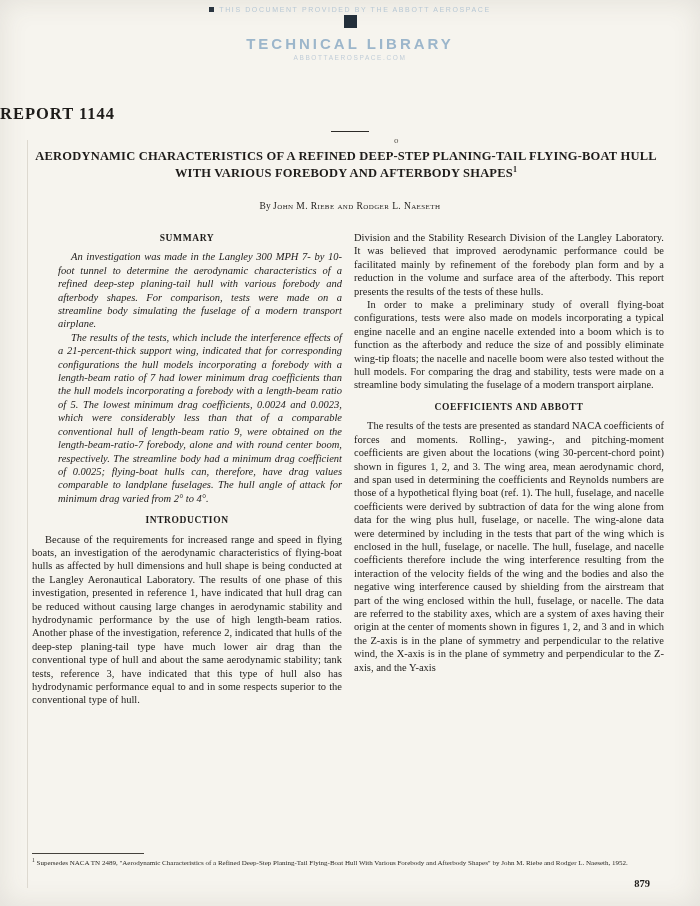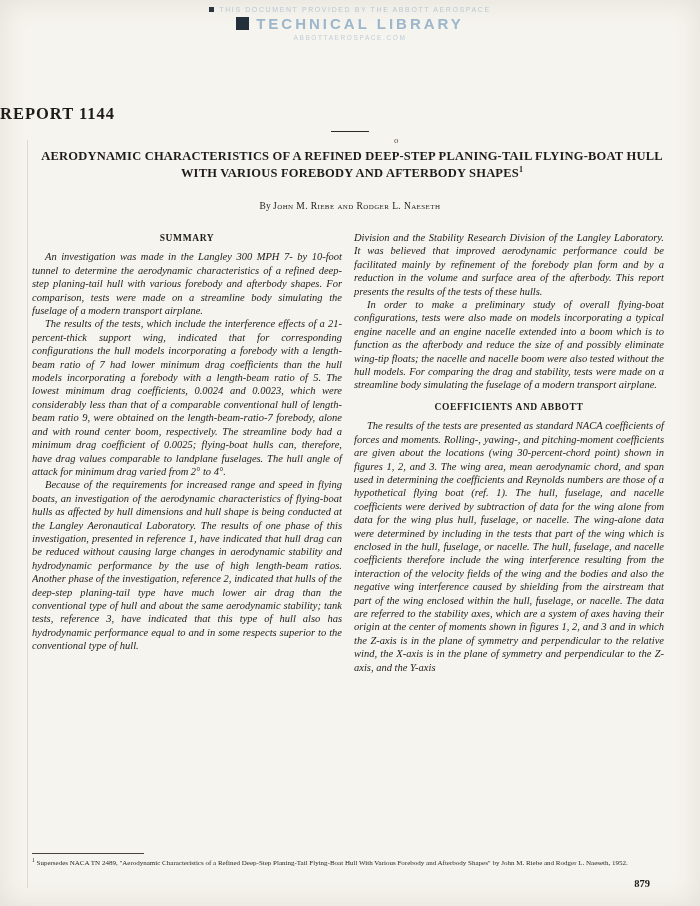--- a/index.html
+++ b/index.html
@@ -29,59 +29,59 @@
     user-select: none;
   }
   .wm1 {
     font-size: 7px; letter-spacing: 1.6px; color: #b7c8d5;
     display: flex; justify-content: center; align-items: center; gap: 5px;
   }
   .wm-dot { width: 5px; height: 5px; background: #2a3540; display: inline-block; }
   .wm2 {
     margin-top: 2px;
     font-size: 15px; font-weight: bold; letter-spacing: 3px; color: #9cb6cb;
-    display: flex; justify-content: center; align-items: center; gap: 7px;
+    display: flex; justify-content: center; align-items: center; gap: 7px; flex-direction: column;
   }
   .wm-logo { width: 13px; height: 13px; background: #232f3a; display: inline-block; }
   .wm3 { margin-top: 2px; font-size: 6.5px; letter-spacing: 1.6px; color: #c0cdd8; }
 
   
   .report-number {
     position: absolute; top: 104px; left: 0; width: 100%;
     font-size: 16.5px; font-weight: bold; letter-spacing: 1px;
   }
   .report-rule {
     position: absolute; top: 131px; left: 50%; transform: translateX(-50%);
     width: 38px; border-top: 1.6px solid #2c2a27;
   }
   .artifact-o {
     position: absolute; top: 135px; left: 394px;
     font-size: 9px; color: #5a564f;
   }
   .title {
-    position: absolute; top: 148px; left: 34px; width: 636px;
+    position: absolute; top: 148px; left: 28px; width: 636px;
     text-align: center; font-size: 12.5px; font-weight: bold;
     line-height: 1.35; letter-spacing: 0.2px;
   }
   .title sup { font-size: 8px; }
   .byline {
     position: absolute; top: 201px; left: 0; width: 100%;
     text-align: center; font-size: 9.5px;
   }
   .byline .authors { font-variant: small-caps; letter-spacing: 0.4px; }
 
   
   .columns {
     position: absolute; top: 231px; left: 32px; width: 636px; height: 620px;
     display: flex; gap: 12px; overflow: hidden;
   }
   .col { width: 310px; font-size: 10.5px; line-height: 13.4px; text-align: justify; }
-  .col p { text-indent: 13px; margin: 0; font-style: italic; }
+  .col p { text-indent: 13px; margin: 0; }
   .col p.noindent { text-indent: 0; }
-  .col p.sum { font-style: italic; }
+  .col p.sum { font-style: italic; margin-left: 26px; }
   .sec {
     text-align: center; font-size: 9.5px; font-weight: bold;
     letter-spacing: 0.6px; margin: 9px 0 5px 0; text-indent: 0;
   }
   .sec.first { margin-top: 1px; }
 
   
   .footnote-block { position: absolute; left: 32px; top: 853px; width: 636px; }
   .footnote-rule { width: 112px; border-top: 1px solid #45423c; margin-bottom: 2px; }
   .footnote { font-size: 7px; line-height: 8.6px; text-align: left; color: #2a2824; }
@@ -122,20 +122,21 @@
     <span class="by">By</span>
     <span class="authors">John M. Riebe and Rodger L. Naeseth</span>
   </div>
 
   <div class="columns">
 
     <div class="col">
       <h3 class="sec first">SUMMARY</h3>
       <p class="sum">An investigation was made in the Langley 300 MPH 7- by 10-foot tunnel to determine the aerodynamic characteristics of a refined deep-step planing-tail hull with various forebody and afterbody shapes. For comparison, tests were made on a streamline body simulating the fuselage of a modern transport airplane.</p>
       <p class="sum">The results of the tests, which include the interference effects of a 21-percent-thick support wing, indicated that for corresponding configurations the hull models incorporating a forebody with a length-beam ratio of 7 had lower minimum drag coefficients than the hull models incorporating a forebody with a length-beam ratio of 5. The lowest minimum drag coefficients, 0.0024 and 0.0023, which were considerably less than that of a comparable conventional hull of length-beam ratio 9, were obtained on the length-beam-ratio-7 forebody, alone and with round center boom, respectively. The streamline body had a minimum drag coefficient of 0.0025; flying-boat hulls can, therefore, have drag values comparable to landplane fuselages. The hull angle of attack for minimum drag varied from 2° to 4°.</p>
+      <h3 class="sec">INTRODUCTION</h3>
       <p>Because of the requirements for increased range and speed in flying boats, an investigation of the aerodynamic characteristics of flying-boat hulls as affected by hull dimensions and hull shape is being conducted at the Langley Aeronautical Laboratory. The results of one phase of this investigation, presented in reference 1, have indicated that hull drag can be reduced without causing large changes in aerodynamic stability and hydrodynamic performance by the use of high length-beam ratios. Another phase of the investigation, reference 2, indicated that hulls of the deep-step planing-tail type have much lower air drag than the conventional type of hull and about the same aerodynamic stability; tank tests, reference 3, have indicated that this type of hull also has hydrodynamic performance equal to and in some respects superior to the conventional type of hull.</p>
     </div>
 
     <div class="col">
       <p class="noindent">Division and the Stability Research Division of the Langley Laboratory. It was believed that improved aerodynamic performance could be facilitated mainly by refinement of the forebody plan form and by a reduction in the volume and surface area of the afterbody. This report presents the results of the tests of these hulls.</p>
       <p>In order to make a preliminary study of overall flying-boat configurations, tests were also made on models incorporating a typical engine nacelle and an engine nacelle extended into a boom which is to function as the afterbody and reduce the size of and possibly eliminate wing-tip floats; the nacelle and nacelle boom were also tested without the hull models. For comparing the drag and stability, tests were made on a streamline body simulating the fuselage of a modern transport airplane.</p>
       <h3 class="sec">COEFFICIENTS AND ABBOTT</h3>
       <p>The results of the tests are presented as standard NACA coefficients of forces and moments. Rolling-, yawing-, and pitching-moment coefficients are given about the locations (wing 30-percent-chord point) shown in figures 1, 2, and 3. The wing area, mean aerodynamic chord, and span used in determining the coefficients and Reynolds numbers are those of a hypothetical flying boat (ref. 1). The hull, fuselage, and nacelle coefficients were derived by subtraction of data for the wing alone from data for the wing plus hull, fuselage, or nacelle. The wing-alone data were determined by including in the tests that part of the wing which is enclosed in the hull, fuselage, or nacelle. The hull, fuselage, and nacelle coefficients therefore include the wing interference resulting from the interaction of the velocity fields of the wing and the bodies and also the negative wing interference caused by shielding from the airstream that part of the wing enclosed within the hull, fuselage, or nacelle. The data are referred to the stability axes, which are a system of axes having their origin at the center of moments shown in figures 1, 2, and 3 and in which the Z-axis is in the plane of symmetry and perpendicular to the relative wind, the X-axis is in the plane of symmetry and perpendicular to the Z-axis, and the Y-axis</p>
     </div>
 

